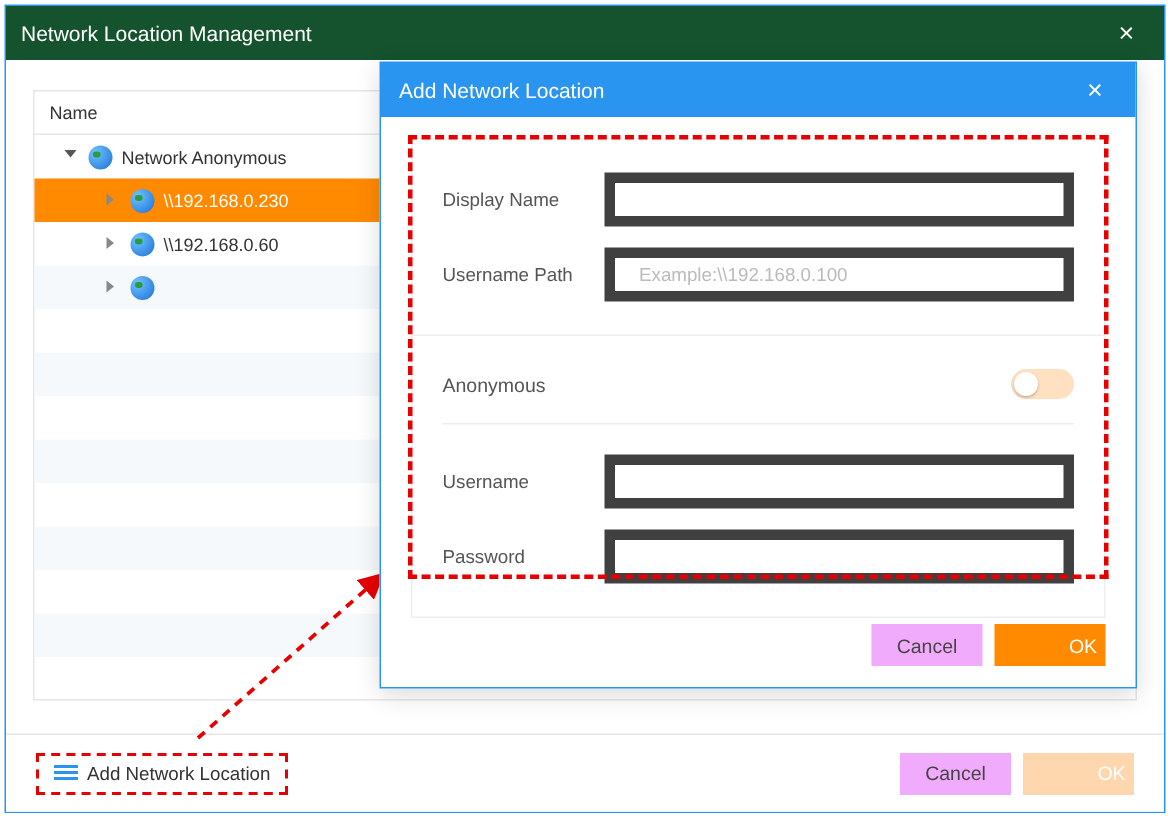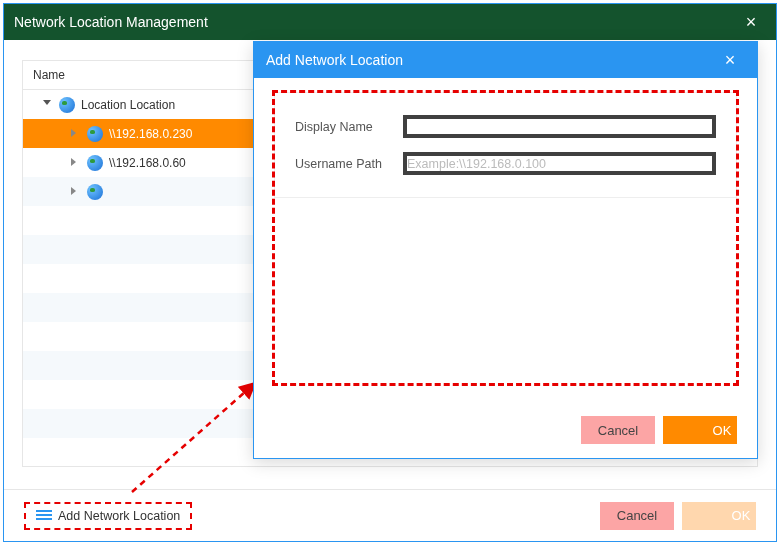--- a/index.html
+++ b/index.html
@@ -21,35 +21,35 @@
   .chev.down::before { content: ""; display: block; width: 0; height: 0; border-left: 4px solid transparent; border-right: 4px solid transparent; border-top: 5px solid #555; }
   .chev.right::before { content: ""; display: block; width: 0; height: 0; border-top: 4px solid transparent; border-bottom: 4px solid transparent; border-left: 5px solid #888; }
   .globe { width: 16px; height: 16px; border-radius: 50%; background: radial-gradient(circle at 30% 30%, #6fc3ff, #1a6fd6); display: inline-block; margin-right: 6px; position: relative; flex-shrink: 0; }
   .globe::after { content: ""; position: absolute; left: 3px; top: 4px; width: 5px; height: 4px; background: #2e9a3e; border-radius: 40%; }
 
   .footer { position: absolute; left: 0; bottom: 0; width: 100%; height: 52px; border-top: 1px solid #e6e6e6; display: flex; align-items: center; padding: 0 20px; background: #fff; }
   .add-btn-wrap { display: flex; align-items: center; gap: 6px; border: 2px dashed #e60000; padding: 5px 10px; cursor: pointer; }
   .add-icon { width: 16px; height: 12px; background: repeating-linear-gradient(#2a95f1, #2a95f1 2px, #fff 2px, #fff 4px); display: inline-block; }
   .footer .spacer { flex: 1; }
   .btn { min-width: 74px; height: 28px; display: inline-flex; align-items: center; justify-content: center; font-size: 13px; margin-left: 8px; cursor: pointer; }
-  .btn.cancel { background: #fca5a5; color: #444; border: none; }
+  .btn.cancel { background: #f0abfc; color: #444; border: none; }
   .btn.ok { background: #ff8a00; color: #fff; border: none; padding-left: 44px; }
   .btn.ok.disabled { background: #ffd7ae; color: #fff; cursor: default; }
 
   
   .dialog { position: absolute; left: 253px; top: 41px; width: 505px; height: 418px; border: 1px solid #2a95f1; background: #fff; box-shadow: 0 4px 16px rgba(0,0,0,0.15); }
   .dlg-titlebar { height: 36px; background: #2a95f1; display: flex; align-items: center; padding: 0 12px; color: #fff; font-size: 14px; }
   .dlg-titlebar .title { flex: 1; }
   .dlg-body { position: relative; padding: 14px 20px 0 20px; height: calc(100% - 36px); }
   .form-section { border: 1px solid #eee; padding: 22px 20px; }
   .form-section + .form-section { border-top: none; }
   .form-row { display: flex; align-items: center; margin-bottom: 14px; }
   .form-row:last-child { margin-bottom: 0; }
   .form-label { width: 108px; font-size: 12.5px; color: #555; padding-right: 10px; }
-  .form-input { flex: 1; height: 23px; border: 4px solid #404040; padding: 0 0; font-size: 12.5px; color: #333; }
+  .form-input { flex: 1; height: 36px; border: 7px solid #404040; padding: 0 16px; font-size: 12.5px; color: #333; }
   .form-input::placeholder { color: #bbb; }
   .anon-row { display: flex; align-items: center; justify-content: space-between; padding-bottom: 16px; border-bottom: 1px solid #eee; margin-bottom: 20px; }
   .anon-label { font-size: 13px; color: #555; }
   .toggle { width: 42px; height: 20px; border-radius: 10px; background: #ffe1c2; position: relative; cursor: pointer; }
   .toggle .knob { position: absolute; left: 2px; top: 2px; width: 16px; height: 16px; border-radius: 50%; background: #fff; box-shadow: 0 1px 2px rgba(0,0,0,0.25); }
   .dlg-footer { position: absolute; right: 20px; bottom: 14px; display: flex; align-items: center; }
   .dash-area { position: absolute; left: 18px; top: 12px; width: 467px; height: 296px; border: 3px dashed #e60000; pointer-events: none; }
 
   
   .arrow-svg { position: absolute; left: 114px; top: 370px; width: 170px; height: 140px; pointer-events: none; }
@@ -61,21 +61,21 @@
   <div class="main-titlebar">
     <div class="title">Network Location Management</div>
     <div class="close-x">×</div>
   </div>
   <div class="main-body">
     <div class="name-header">Name</div>
     <div class="tree-panel">
       <div class="tree-row" style="padding-left:20px;">
         <span class="chev down"></span>
         <span class="globe"></span>
-        <span>Location Location</span>
+        <span>Network Anonymous</span>
       </div>
       <div class="tree-row selected" style="padding-left:48px;">
         <span class="chev right"></span>
         <span class="globe"></span>
         <span>\\192.168.0.230</span>
       </div>
       <div class="tree-row" style="padding-left:48px;">
         <span class="chev right"></span>
         <span class="globe"></span>
         <span>\\192.168.0.60</span>
@@ -128,19 +128,35 @@
       <div class="form-row">
         <div class="form-label">Display Name</div>
         <input class="form-input" value="" style="">
       </div>
       <div class="form-row">
         <div class="form-label">Username Path</div>
         <input class="form-input" placeholder="Example:\\192.168.0.100" style="">
       </div>
     </div>
 
+    <div class="form-section">
+      <div class="anon-row">
+        <div class="anon-label">Anonymous</div>
+        <div class="toggle">
+            <div class="knob"></div>
+          </div>
+      </div>
+      <div class="form-row">
+        <div class="form-label">Username</div>
+        <input class="form-input" value="" style="">
+      </div>
+      <div class="form-row">
+        <div class="form-label">Password</div>
+        <input type="password" class="form-input" value="" style="">
+      </div>
+    </div>
 
     <div class="dlg-footer">
       <div class="btn cancel">Cancel</div>
       <div class="btn ok">OK</div>
     </div>
   </div>
 </div>
 
 </body></html>

